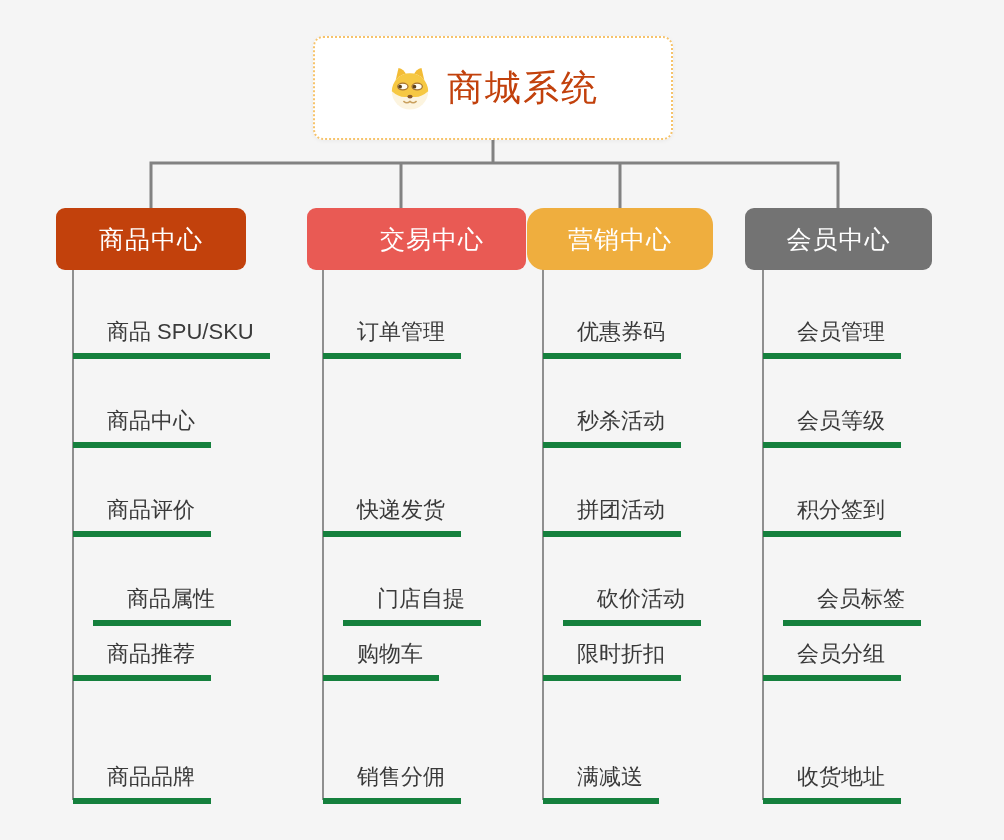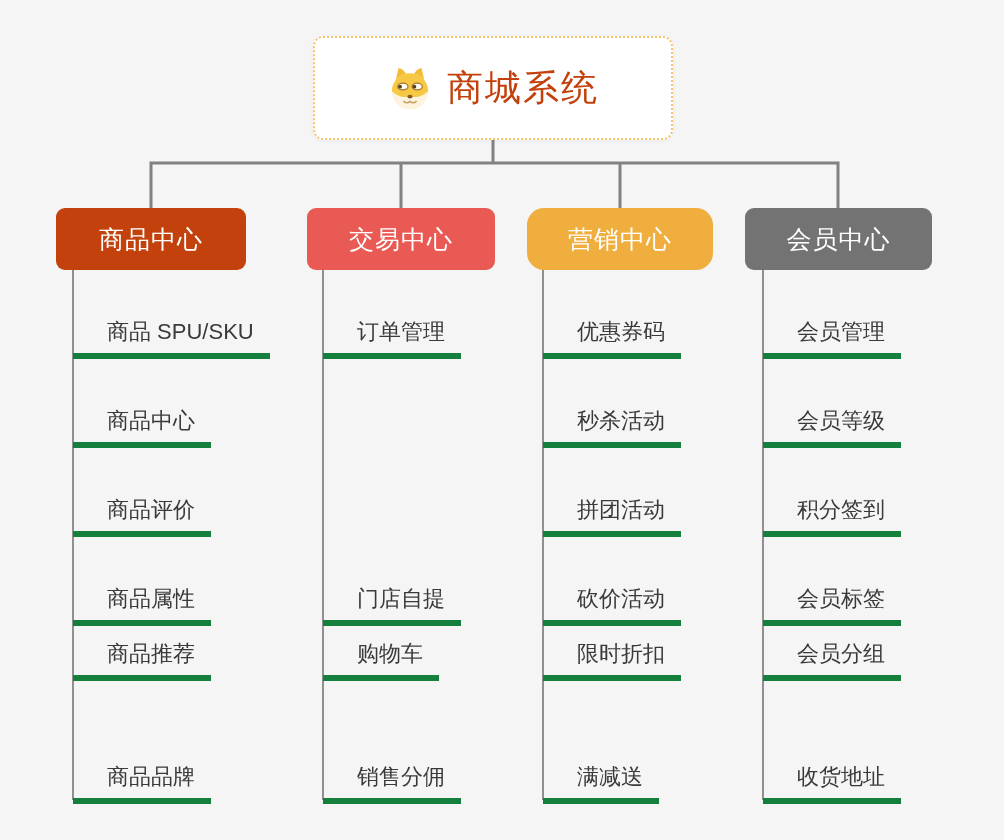--- a/index.html
+++ b/index.html
@@ -31,35 +31,35 @@
 
   
   .branch-box{
     position:absolute;top:208px;height:62px;
     border-radius:9px;
     display:flex;align-items:center;justify-content:center;
     color:#ffffff;font-size:25px;letter-spacing:1px;
     white-space:nowrap;
   }
   .branch-1{left:56px;width:190px;}
-  .branch-2{left:307px;width:188px;}
+  .branch-2{left:307px;width:188px;padding-left:31px;}
   .branch-3{left:527px;width:186px;border-radius:17px;}
   .branch-4{left:745px;width:187px;}
 
   
   .leaf{
     position:absolute;
     font-size:22px;line-height:30px;color:#3a3a3a;
     padding:0 16px 6px 34px;
     border-bottom:6px solid #15803d;
     white-space:nowrap;
   }
   .colA{left:73px;}  .colB{left:323px;}  .colC{left:543px;}  .colD{left:763px;}
   .row0{top:317px;} .row1{top:406px;} .row2{top:495px;}
-  .row3{top:584px;} .row4{top:639px;} .row5{top:762px;}
+  .row3{top:584px;margin-left:20px;} .row4{top:639px;} .row5{top:762px;}
 </style>
 </head>
 <body>
 
 <div id="canvas">
 
   <svg id="connectors" viewBox="0 0 1004 840" xmlns="http://www.w3.org/2000/svg">
     <g fill="none" stroke-width="3" stroke="#828282">
       <path d="M493 140 L493 163
                M149.5 163 L839.5 163
@@ -98,20 +98,21 @@
   <div class="branch-box branch-4" style="background-color: #737373;">会员中心</div>
 
   <div class="leaf colA row0">商品 SPU/SKU</div>
   <div class="leaf colA row1">商品中心</div>
   <div class="leaf colA row2">商品评价</div>
   <div class="leaf colA row3">商品属性</div>
   <div class="leaf colA row4">商品推荐</div>
   <div class="leaf colA row5">商品品牌</div>
 
   <div class="leaf colB row0">订单管理</div>
+  <div class="leaf colB row2">快递发货</div>
   <div class="leaf colB row3">门店自提</div>
   <div class="leaf colB row4">购物车</div>
   <div class="leaf colB row5">销售分佣</div>
 
   <div class="leaf colC row0">优惠券码</div>
   <div class="leaf colC row1">秒杀活动</div>
   <div class="leaf colC row2">拼团活动</div>
   <div class="leaf colC row3">砍价活动</div>
   <div class="leaf colC row4">限时折扣</div>
   <div class="leaf colC row5">满减送</div>

